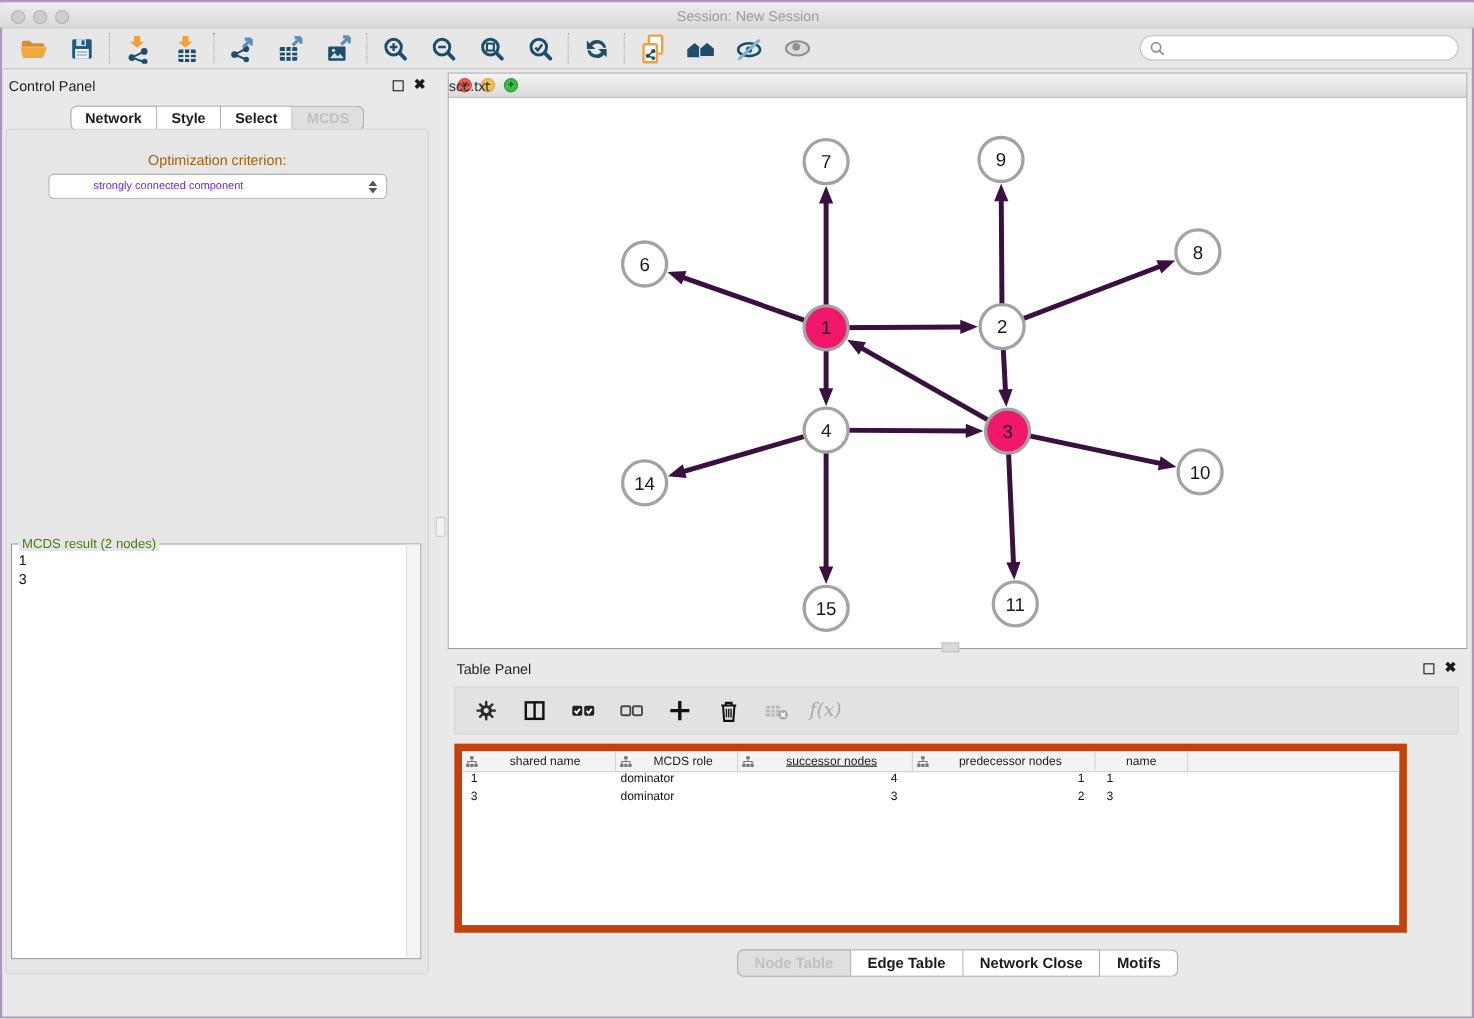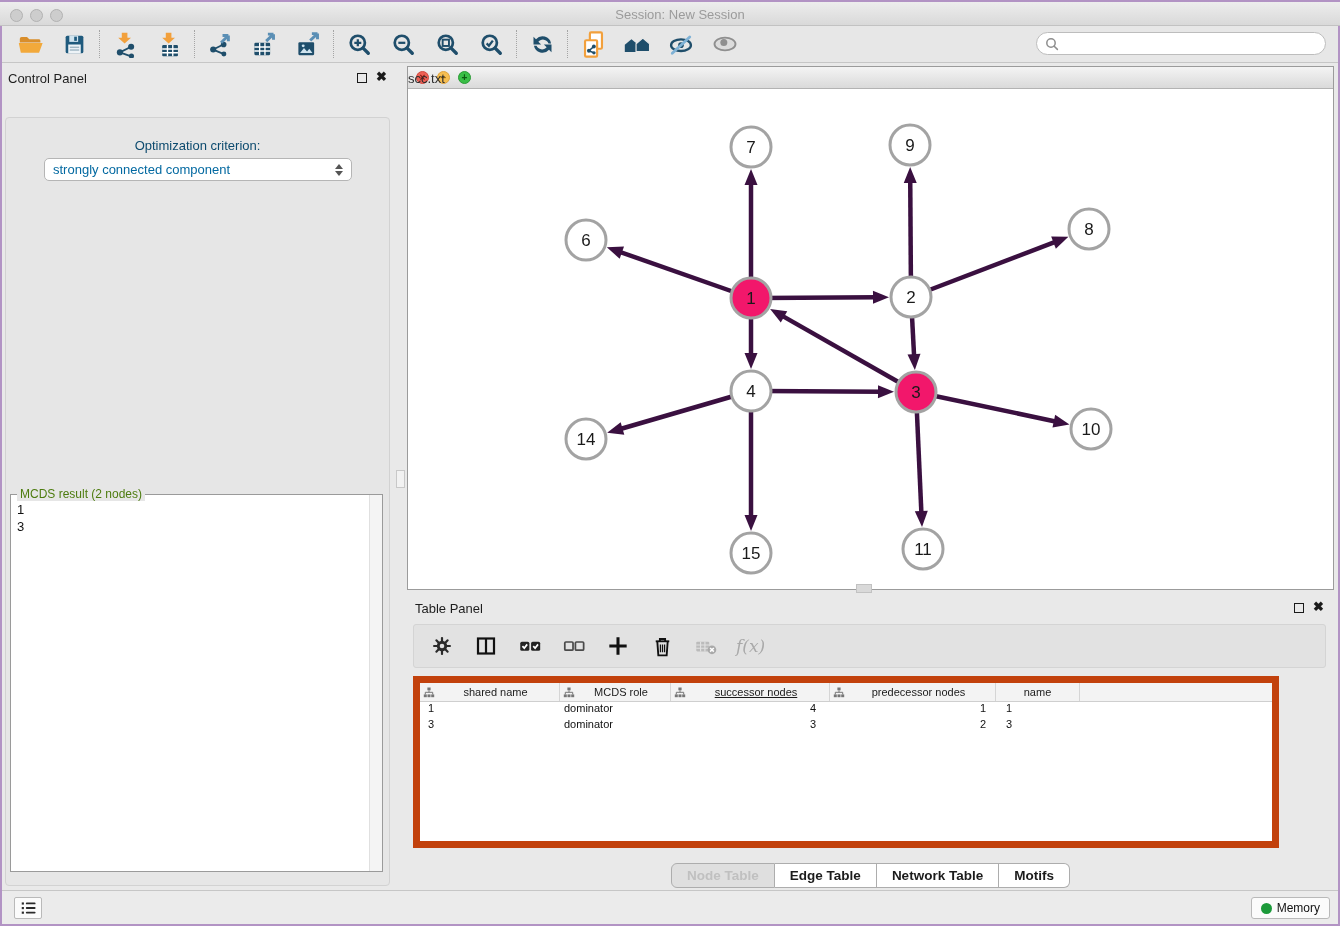--- a/index.html
+++ b/index.html
@@ -33,24 +33,24 @@
 
   .cp-tabs { position:absolute; left:0; top:96px; width:395px; display:flex; justify-content:center; }
   .tab { font-size:13px; font-weight:600; color:#1C1C1C; background:#FFF; border:1px solid #ADADAD;
     border-left:none; padding:3px 13px; cursor:default; white-space:nowrap; }
   .tab:first-child { border-left:1px solid #ADADAD; border-radius:6px 0 0 6px; }
   .tab:last-child { border-radius:0 6px 6px 0; }
   .tab.active { background:#DFDFDF; color:#C0C0C0; }
 
   .cp-content { position:absolute; left:5px; top:117px; width:385px; height:769px;
     background:#E6E6E6; border:1px solid #D2D2D2; border-radius:4px; }
-  .opt-label { position:absolute; left:0; width:395px; top:138px; text-align:center; font-size:13px; color:#0c4a6e; }
+  .opt-label { position:absolute; left:0; width:395px; top:138px; text-align:center; font-size:13px; color:#a16207; }
   .combo { position:absolute; left:44px; top:158px; width:308px; height:23px; background:#FFF;
     border:1px solid #B5B5B5; border-radius:5px; display:flex; align-items:center; padding:0 8px; cursor:default; }
-  .combo .val { flex:1; font-size:13px; color:#0369a1; }
+  .combo .val { flex:1; font-size:10px; color:#6d28d9;margin-left:32px; }
   .spin { display:flex; flex-direction:column; gap:2px; align-items:center; }
   .spin .up { width:0; height:0; border-left:4px solid transparent; border-right:4px solid transparent; border-bottom:5px solid #555; }
   .spin .dn { width:0; height:0; border-left:4px solid transparent; border-right:4px solid transparent; border-top:5px solid #555; }
   .cp-buttons { position:absolute; left:0; top:191px; width:395px; display:flex; justify-content:center; gap:15px; }
   .btn { font-size:13px; color:#111; background:#FFF; border:1px solid #B3B3B3; border-radius:7px;
     padding:3px 15px; cursor:default; font-family:"Liberation Sans", sans-serif; }
 
   .result-box { position:absolute; left:10px; top:494px; width:373px; height:378px;
     border:1px solid #9A9A9A; background:#FFF; }
   .result-legend { position:absolute; left:6px; top:-8px; background:#E6E6E6; padding:0 3px; font-size:12px; color:#4d7c0f; }
@@ -278,20 +278,26 @@
       <input type="text" placeholder="" style="">
     </div>
   </div>
 
   <div class="cp-header">
     <span class="cp-title">Control Panel</span>
     <span class="float-btn"></span>
     <span class="close-btn">✖</span>
   </div>
 
+  <div class="cp-tabs">
+    <span class="tab">Network</span>
+    <span class="tab">Style</span>
+    <span class="tab">Select</span>
+    <span class="tab active">MCDS</span>
+  </div>
 
   <div class="cp-content"></div>
 
   <div class="opt-label">Optimization criterion:</div>
 
   <div class="combo">
     <span class="val">strongly connected component</span>
     <span class="spin">
         <span class="up"></span>
         <span class="dn"></span>
@@ -506,36 +512,18 @@
           <div class="t-cell" style="width: 159px; text-align: right; padding: 0px 14px 0px 0px;">3</div>
           <div class="t-cell" style="width: 166px; text-align: right; padding: 0px 10px 0px 0px;">2</div>
           <div class="t-cell" style="width: 84px; text-align: left; padding: 0px 0px 0px 10px;">3</div>
         </div>
       </div>
   </div>
 
   <div class="tp-tabs">
     <span class="tab active">Node Table</span>
     <span class="tab">Edge Table</span>
-    <span class="tab">Network Table</span>
+    <span class="tab">Network Close</span>
     <span class="tab">Motifs</span>
   </div>
 
-  <div class="statusbar">
-    <button class="list-btn">
-      <svg width="20" height="20" viewBox="0 0 24 24">
-        <g stroke="#2B2B2B" stroke-width="2.2" stroke-linecap="round">
-            <path d="M10.5 6.5h9.5M10.5 12h9.5M10.5 17.5h9.5"></path>
-          </g>
-        <g fill="#2B2B2B">
-            <rect x="4.5" y="5.3" width="2.6" height="2.6"></rect>
-            <rect x="4.5" y="10.8" width="2.6" height="2.6"></rect>
-            <rect x="4.5" y="16.3" width="2.6" height="2.6"></rect>
-          </g>
-      </svg>
-    </button>
-    <button class="memory-btn">
-      <span class="mem-dot"></span>
-      <span>Memory</span>
-    </button>
-  </div>
 
 </div>
 
 </body></html>

